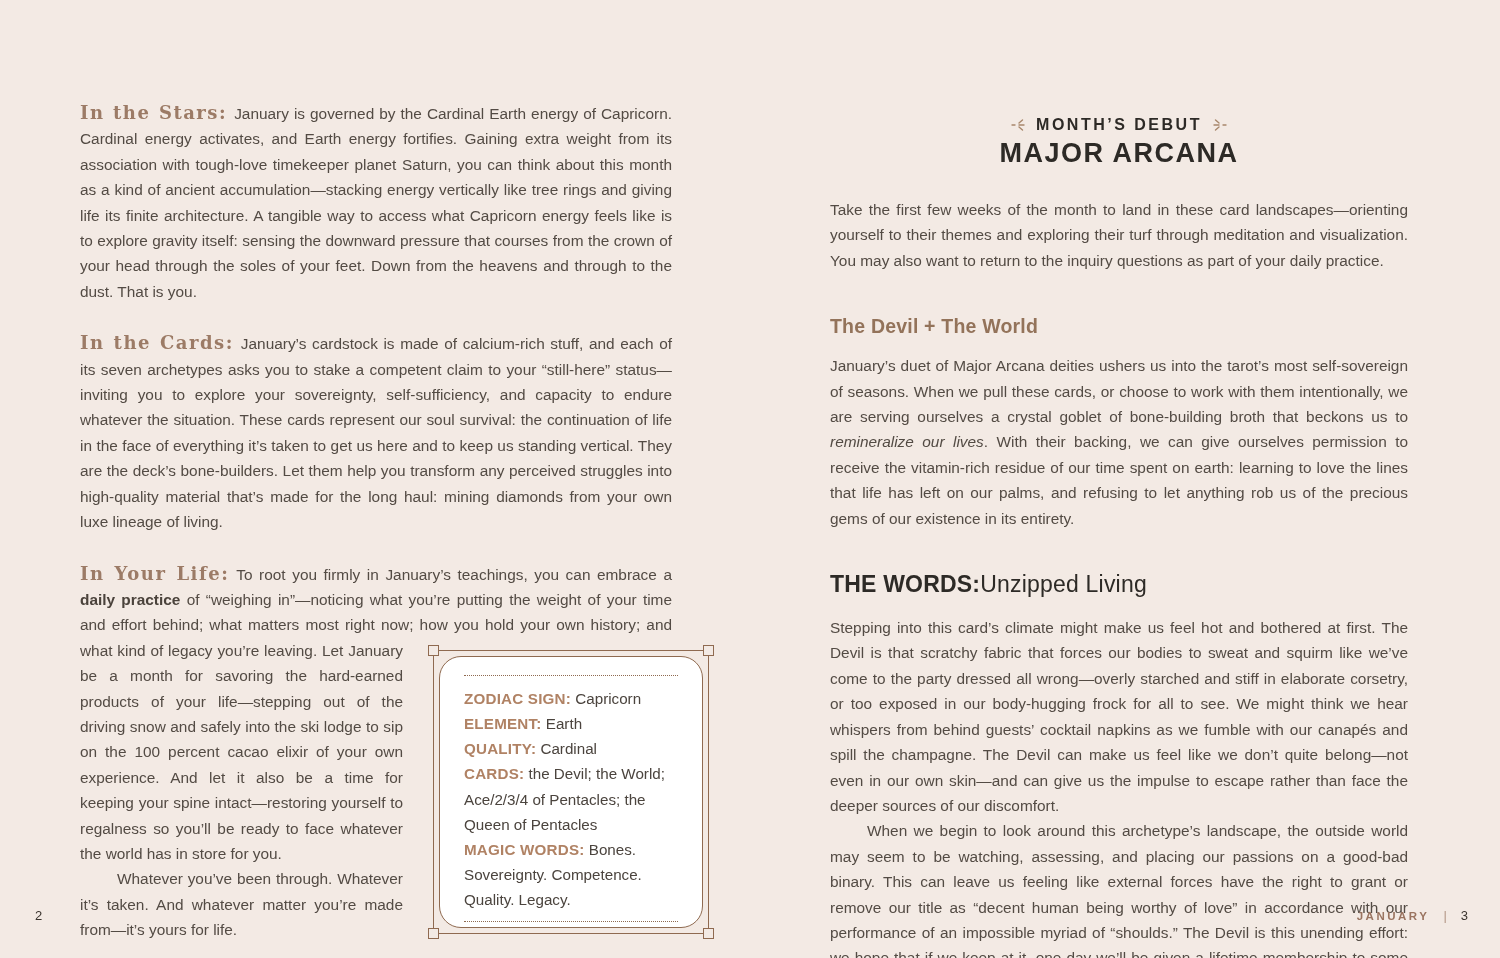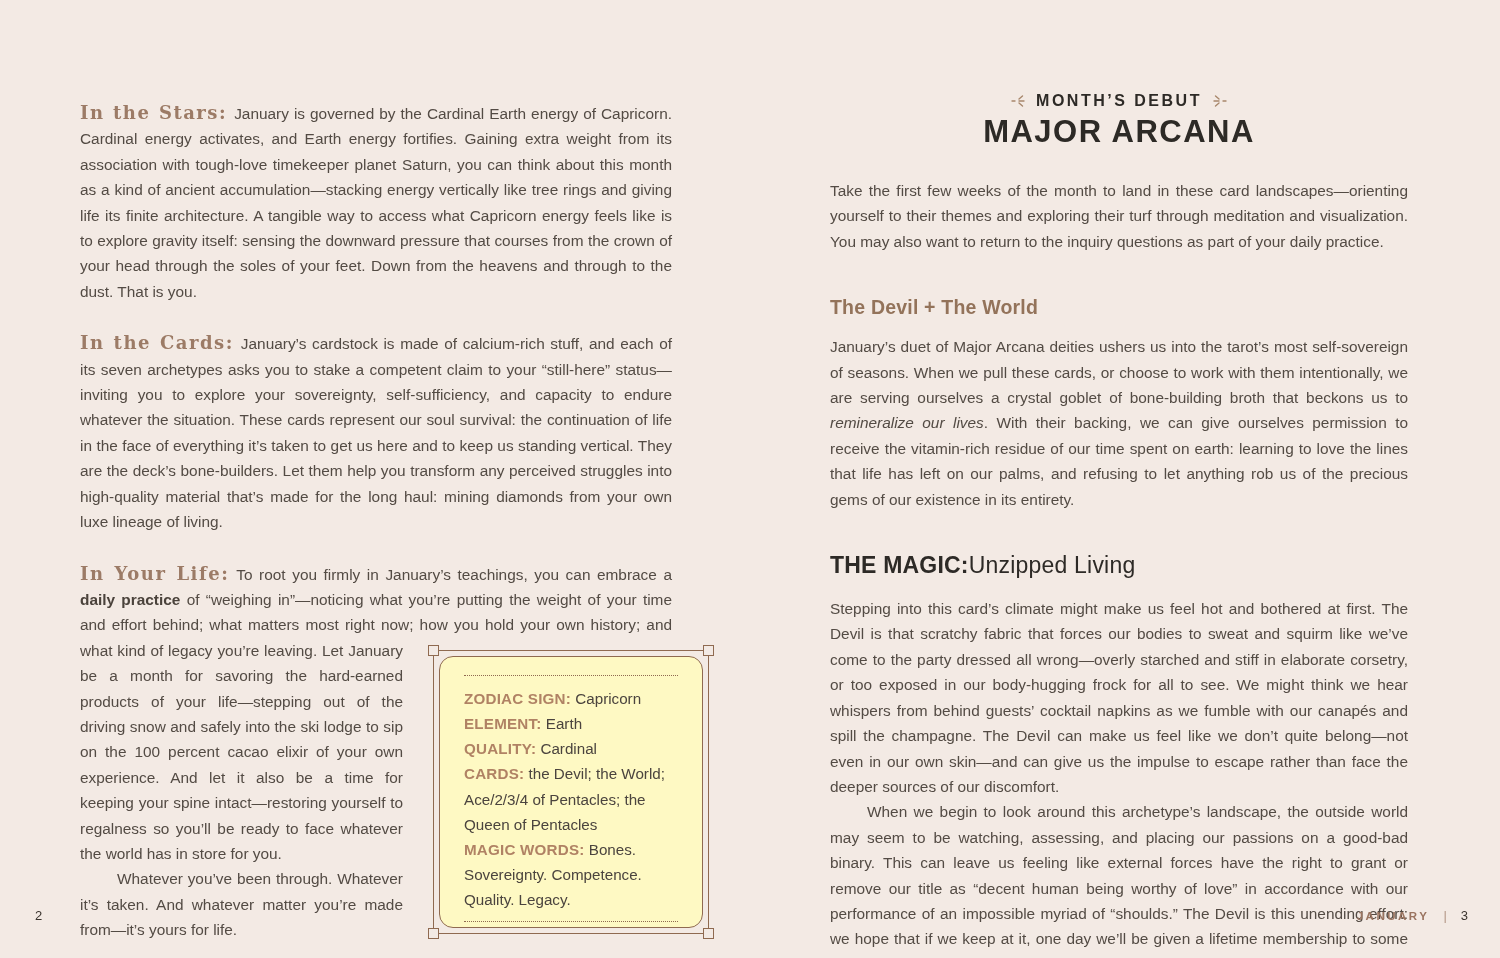--- a/index.html
+++ b/index.html
@@ -32,22 +32,22 @@
   .infobox{
     position:relative;display:block;float:right;
     width:292px;height:300px;
     margin:4px -45px 0 22px;
   }
   .infobox-frame{
     position:absolute;inset:8px;border:1px solid #8f6a50;display:block;
   }
   .infobox-inner{
     position:absolute;inset:14px;display:block;
-    border:1.5px solid #8f6a50;border-radius:14px;
-    background:#fef9c3;
+    border:1.5px solid #8f6a50;border-radius:22px;
+    background:#ffffff;
     padding:14px 24px 0 24px;box-sizing:border-box;
     text-align:left;text-indent:0;
   }
   .corner{
     position:absolute;width:9px;height:9px;display:block;
     border:1px solid #8f6a50;background:#f3eae4;
   }
   .c-tl{top:3px;left:3px;} .c-tr{top:3px;right:3px;}
   .c-bl{bottom:3px;left:3px;} .c-br{bottom:3px;right:3px;}
   .dotline{
@@ -55,26 +55,27 @@
     margin:4px 0 10px 0;
   }
   .dotline.bottom{margin:8px 0 0 0;}
   .infobox-row{display:block;font-size:15.2px;line-height:25.2px;color:#4b443e;}
   .infobox-label{font-weight:bold;color:#b08264;letter-spacing:.2px;}
 
   
   .kicker-row{
     display:flex;align-items:center;justify-content:center;gap:10px;
     margin-bottom:4px;
+    margin-top:24px;
   }
   .kicker{
     font-size:16px;font-weight:bold;letter-spacing:2.5px;color:#2d2a26;
   }
   .page-title{
-    text-align:center;font-size:31px;font-weight:bold;
+    text-align:center;font-size:27px;font-weight:bold;
     letter-spacing:1.5px;color:#2d2a26;margin:0 0 28px 0;
   }
   .intro{margin-bottom:42px;}
   .duet-heading{
     font-size:19.5px;font-weight:bold;color:#93735a;
     margin:0 0 15px 0;letter-spacing:.2px;
   }
   .duet-para{margin-bottom:40px;}
   .devil-heading{
     font-size:23px;color:#2d2a26;margin:0 0 17px 0;letter-spacing:.2px;
@@ -155,21 +156,21 @@
   </div>
 
   <h1 class="page-title">MAJOR ARCANA</h1>
 
   <div class="body-text intro">Take the first few weeks of the month to land in these card landscapes—orienting yourself to their themes and exploring their turf through meditation and visualization. You may also want to return to the inquiry questions as part of your daily practice.</div>
 
   <h2 class="duet-heading">The Devil + The World</h2>
 
   <div class="body-text duet-para"><span>January’s duet of Major Arcana deities ushers us into the tarot’s most self-sovereign of seasons. When we pull these cards, or choose to work with them intentionally, we are serving ourselves a crystal goblet of bone-building broth that beckons us to </span><span class="italic">remineralize our lives</span><span>. With their backing, we can give ourselves permission to receive the vitamin-rich residue of our time spent on earth: learning to love the lines that life has left on our palms, and refusing to let anything rob us of the precious gems of our existence in its entirety.</span></div>
 
-  <h2 class="devil-heading"><span class="hb">THE MAGIC:</span><span class="hr">Unzipped Living</span></h2>
+  <h2 class="devil-heading"><span class="hb">THE WORDS:</span><span class="hr">Unzipped Living</span></h2>
 
   <div class="body-text">Stepping into this card’s climate might make us feel hot and bothered at first. The Devil is that scratchy fabric that forces our bodies to sweat and squirm like we’ve come to the party dressed all wrong—overly starched and stiff in elaborate corsetry, or too exposed in our body-hugging frock for all to see. We might think we hear whispers from behind guests’ cocktail napkins as we fumble with our canapés and spill the champagne. The Devil can make us feel like we don’t quite belong—not even in our own skin—and can give us the impulse to escape rather than face the deeper sources of our discomfort.</div>
   <div class="body-text indent-para">When we begin to look around this archetype’s landscape, the outside world may seem to be watching, assessing, and placing our passions on a good-bad binary. This can leave us feeling like external forces have the right to grant or remove our title as “decent human being worthy of love” in accordance with our performance of an impossible myriad of “shoulds.” The Devil is this unending effort: we hope that if we keep at it, one day we’ll be given a lifetime membership to some secret club of forever okayness. But we</div>
 
 </div>
 
 <div class="folio-left">2</div>
 
 <div class="folio-right">
   <span class="folio-month">JANUARY</span>

